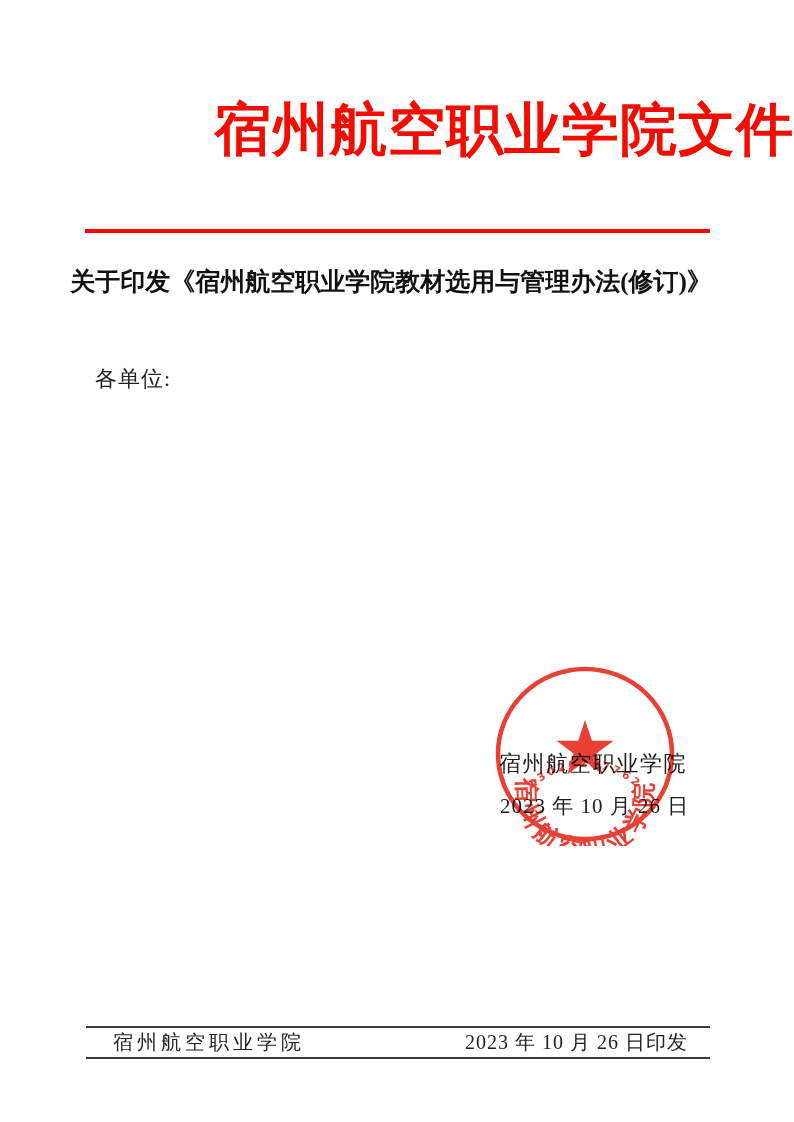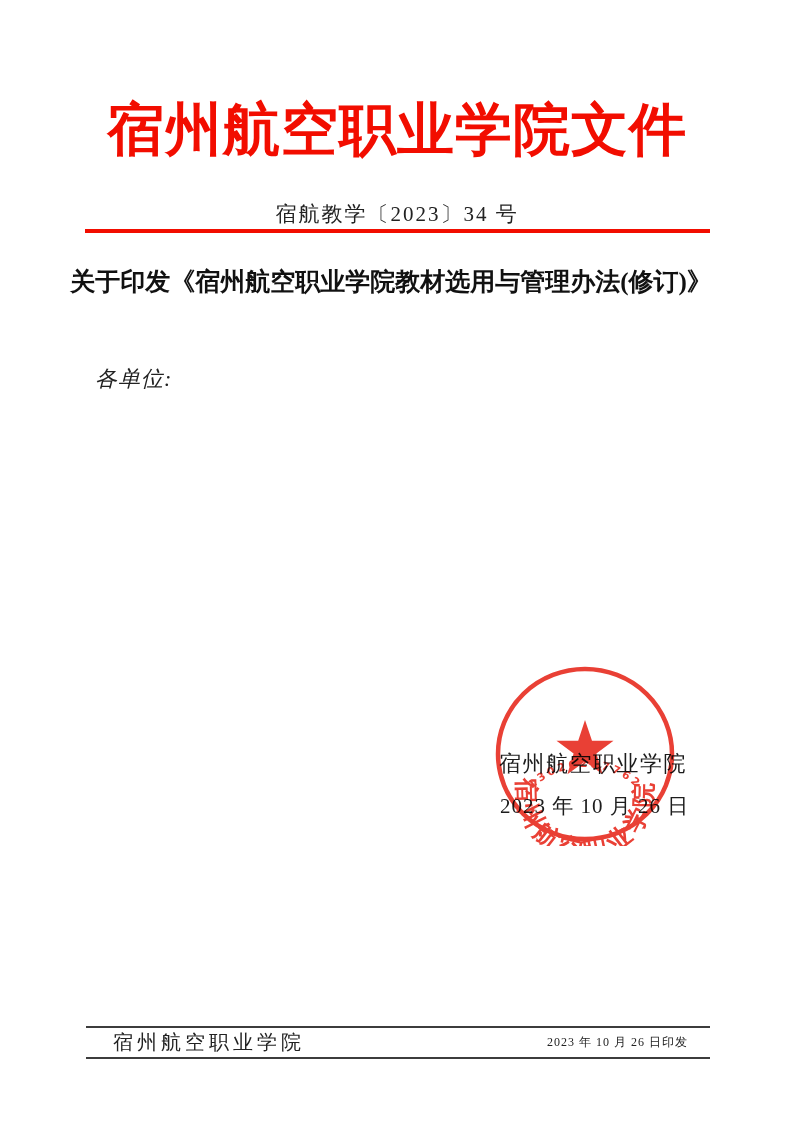--- a/index.html
+++ b/index.html
@@ -16,21 +16,21 @@
     height: 1122px;
     background: #ffffff;
     font-family: "Liberation Serif", "DejaVu Serif", serif;
     color: #1c1c1c;
   }
   .header-title {
     position: absolute;
     top: 96px;
     left: 0;
     width: 794px;
-    text-align: center;
+    text-align: right;
     font-size: 57px;
     font-weight: bold;
     color: #f20d00;
     letter-spacing: 1px;
     line-height: 1.2;
     white-space: nowrap;
   }
   .doc-number {
     position: absolute;
     top: 200px;
@@ -60,21 +60,20 @@
     line-height: 45px;
     color: #111111;
   }
   .salutation {
     position: absolute;
     top: 364px;
     left: 95px;
     font-size: 22px;
     letter-spacing: 1px;
     color: #222222;
-    font-style: italic;
   }
   .body-paragraph {
     position: absolute;
     top: 404px;
     left: 95px;
     width: 614px;
     font-size: 22px;
     line-height: 42px;
     letter-spacing: 1px;
     text-indent: 2em;
@@ -132,34 +131,33 @@
     box-sizing: border-box;
     padding: 0 22px 0 27px;
   }
   .footer .footer-org {
     font-size: 20px;
     letter-spacing: 4px;
     color: #222222;
     white-space: nowrap;
   }
   .footer .footer-date {
-    font-size: 12px;
+    font-size: 20px;
     letter-spacing: 1px;
     color: #222222;
     white-space: nowrap;
   }
 </style>
 </head>
 <body>
 
 <div class="page">
 
   <div class="header-title">宿州航空职业学院文件</div>
 
-  <div class="doc-number">宿航教学〔2023〕34 号</div>
 
   <div class="red-rule"></div>
 
   <div class="subject">
     <div>关于印发《宿州航空职业学院教材选用与管理办法(修订)》</div>
   </div>
 
   <div class="salutation">各单位:</div>
 
 

